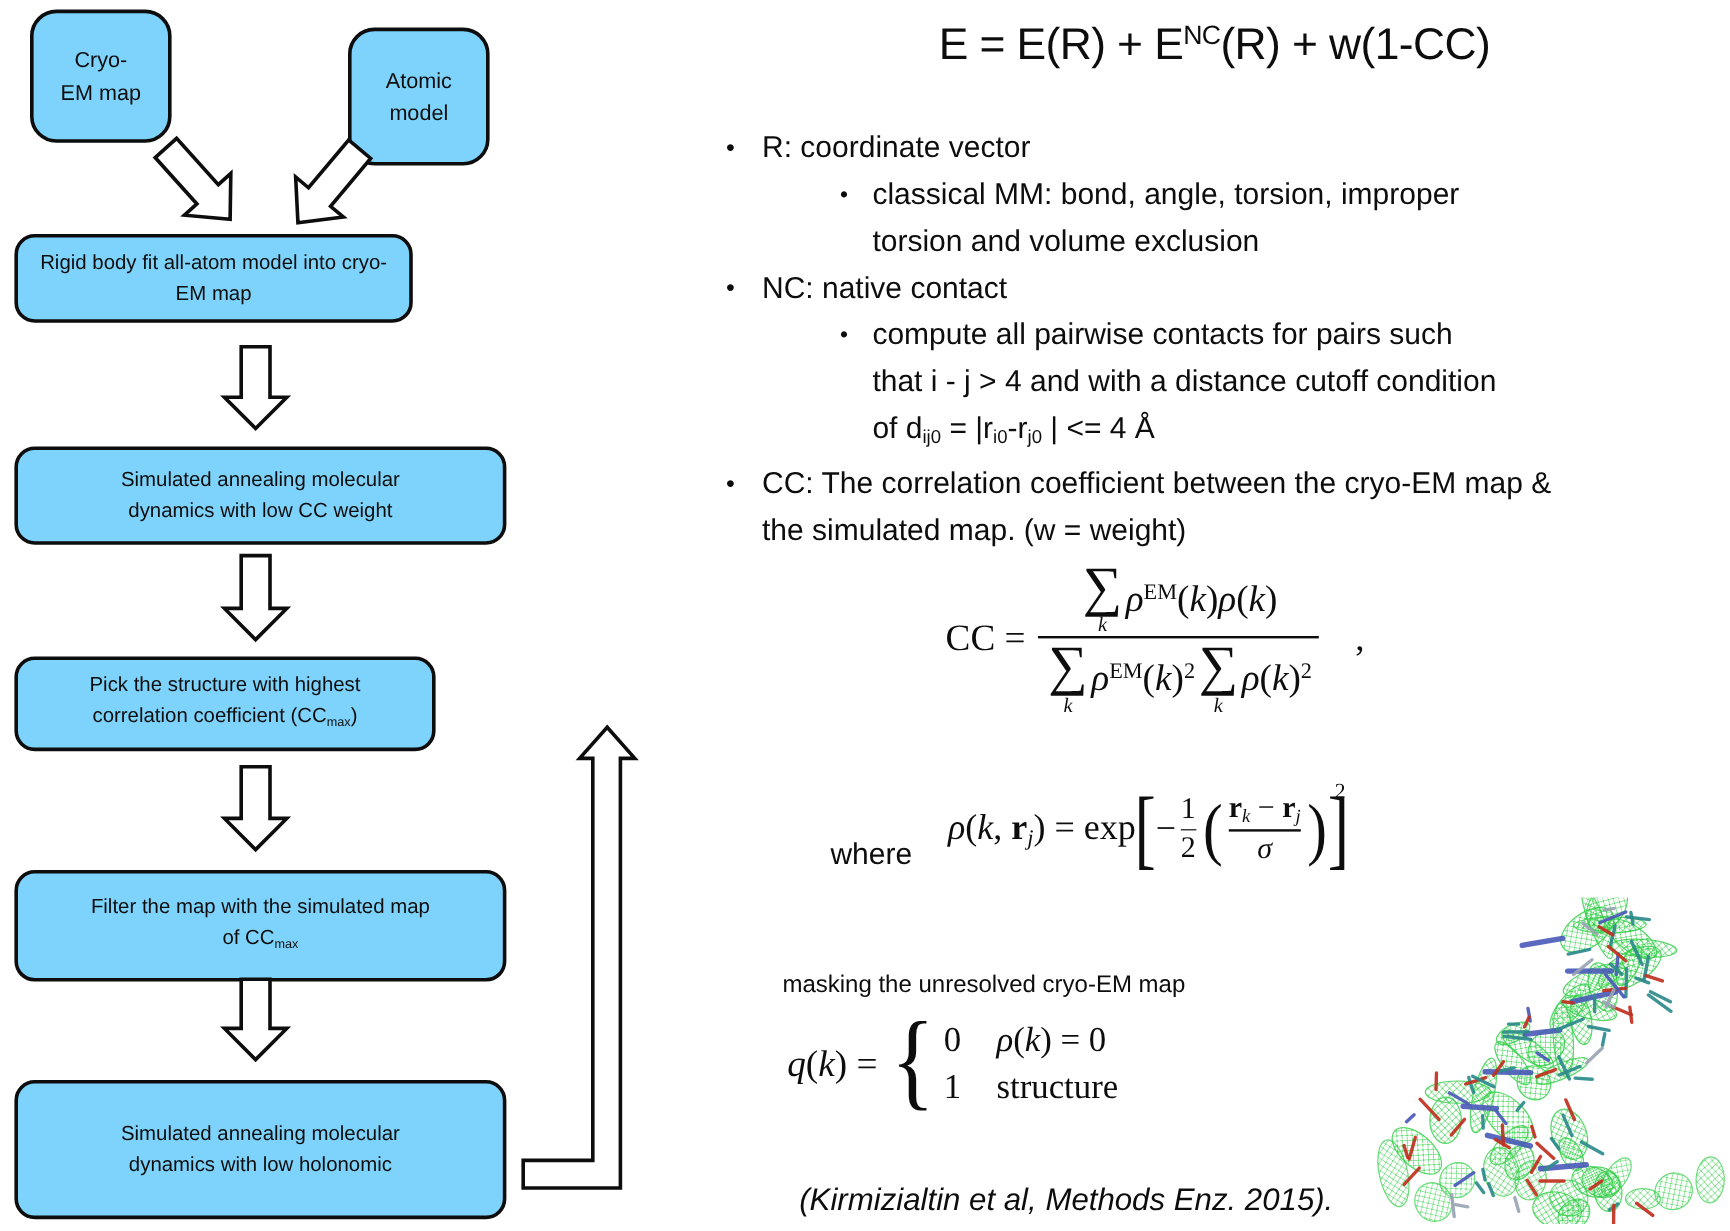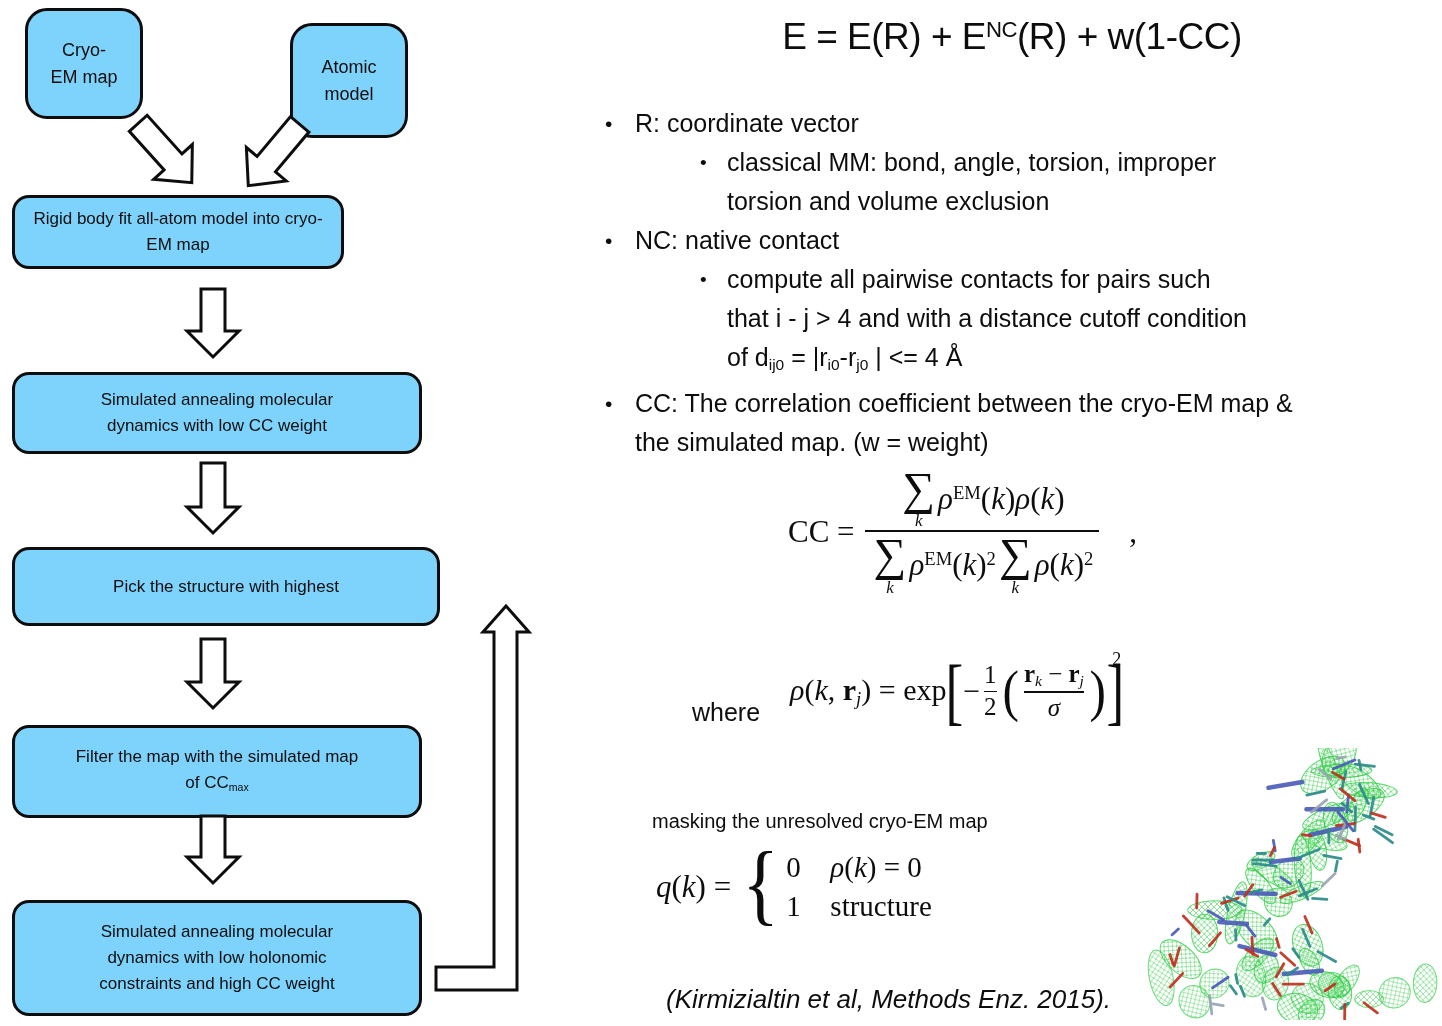--- a/index.html
+++ b/index.html
@@ -75,33 +75,33 @@
 <div class="fbox" style="left:12px;top:195px;width:332px;height:74px;">
     <div class="segline"><span>Rigid body fit all-atom model into cryo-</span></div>
     <div class="segline"><span>EM map</span></div>
   </div>
 
 <div class="fbox" style="left:12px;top:372px;width:410px;height:82px;">
     <div class="segline"><span>Simulated annealing molecular</span></div>
     <div class="segline"><span>dynamics with low CC weight</span></div>
   </div>
 
-<div class="fbox" style="left:12px;top:547px;width:428px;height:79px;">
+<div class="fbox" style="left:12px;top:547px;width:351px;height:79px;">
     <div class="segline"><span>Pick the structure with highest</span></div>
+    <div class="segline"><span>correlation coefficient (CC</span><span class="seg-sub">max</span><span>)</span></div>
   </div>
 
 <div class="fbox" style="left:12px;top:725px;width:410px;height:93px;">
     <div class="segline"><span>Filter the map with the simulated map</span></div>
     <div class="segline"><span>of CC</span><span class="seg-sub">max</span></div>
   </div>
 
 <div class="fbox" style="left:12px;top:900px;width:410px;height:116px;">
     <div class="segline"><span>Simulated annealing molecular</span></div>
     <div class="segline"><span>dynamics with low holonomic</span></div>
-    <div class="segline"><span>constraints and high CC weight</span></div>
   </div>
 
 <svg class="arrows-svg" viewBox="0 0 1442 1026">
   <g transform="translate(165,153) rotate(-42)">
     <polygon points="-12,-40 12,-40 12,12 26,12 0,40 -26,12 -12,12"></polygon>
   </g>
   <g transform="translate(274,155) rotate(40)">
     <polygon points="-12,-40 12,-40 12,12 26,12 0,40 -26,12 -12,12"></polygon>
   </g>
   <polygon points="201,289 225,289 225,331 239,331 213,357 187,331 201,331"></polygon>

